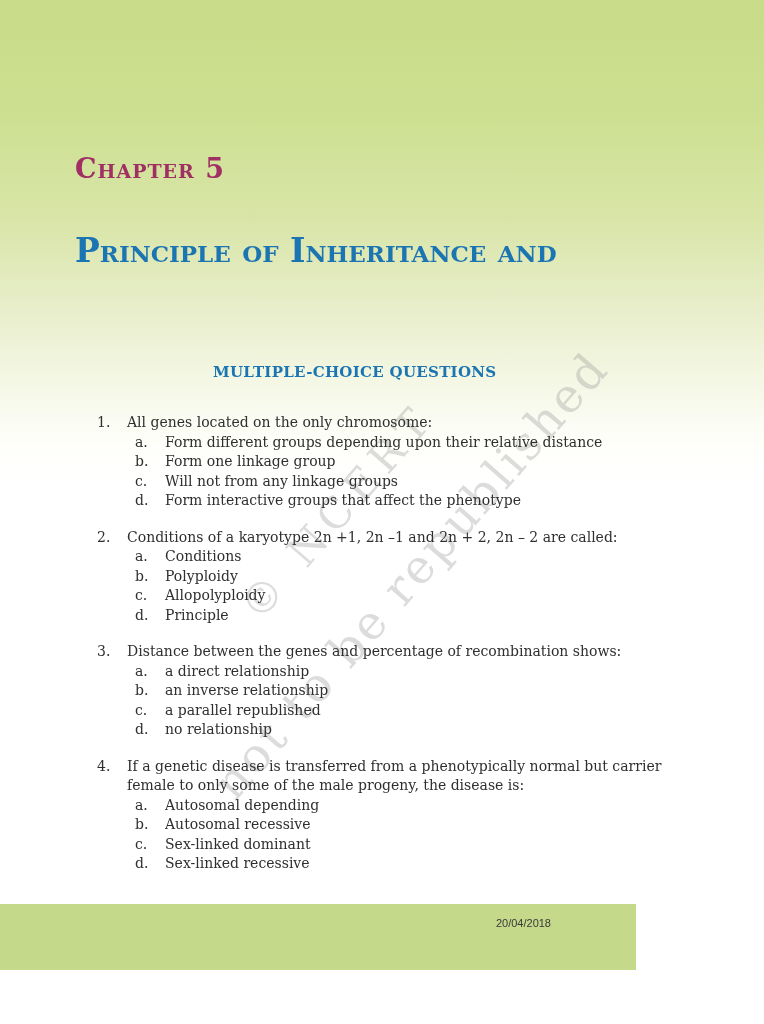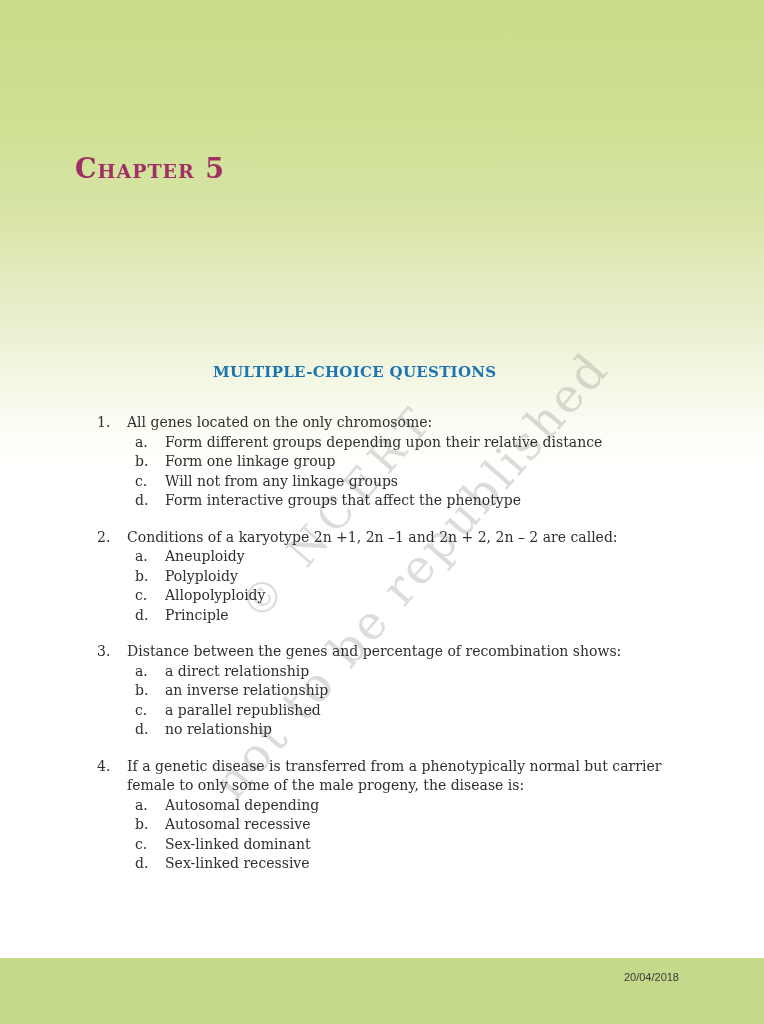--- a/index.html
+++ b/index.html
@@ -99,22 +99,22 @@
   .q-num { width: 30px; flex: none; }
   .q-text { flex: 1; max-width: 545px; }
   .options { margin-left: 38px; }
   .option { display: flex; }
   .opt-letter { width: 30px; flex: none; }
   .opt-text { flex: 1; }
   
   .footer-band {
     position: absolute;
     left: 0;
-    top: 958px;
-    width: 764px;
+    top: 904px;
+    width: 636px;
     height: 66px;
     background: var(--footer-band);
     z-index: 2;
   }
   .footer-date {
     position: absolute;
     top: 13px;
     right: 85px;
     font-family: "Liberation Sans", sans-serif;
     font-size: 11px;
@@ -129,20 +129,21 @@
   <div class="watermark">
     <div class="wm-line1">© NCERT</div>
     <div class="wm-line2">not to be republished</div>
   </div>
 
   <div class="content">
 
     <div class="chapter-label">Chapter 5</div>
 
     <h1 class="page-title">
+      <span class="title-line">Principle of Inheritance and</span>
     </h1>
 
     <div class="section-heading">MULTIPLE-CHOICE QUESTIONS</div>
 
     <div class="questions">
 
       <div class="question">
         <div class="q-head">
           <span class="q-num">1.</span>
           <span class="q-text">All genes located on the only chromosome:</span>
@@ -168,21 +169,21 @@
       </div>
 
       <div class="question">
         <div class="q-head">
           <span class="q-num">2.</span>
           <span class="q-text">Conditions of a karyotype 2n +1, 2n –1 and 2n + 2, 2n – 2 are called:</span>
         </div>
         <div class="options">
           <div class="option">
             <span class="opt-letter">a.</span>
-            <span class="opt-text">Aneuploidy</span>
+            <span class="opt-text">Conditions</span>
           </div>
           <div class="option">
             <span class="opt-letter">b.</span>
             <span class="opt-text">Polyploidy</span>
           </div>
           <div class="option">
             <span class="opt-letter">c.</span>
             <span class="opt-text">Allopolyploidy</span>
           </div>
           <div class="option">

